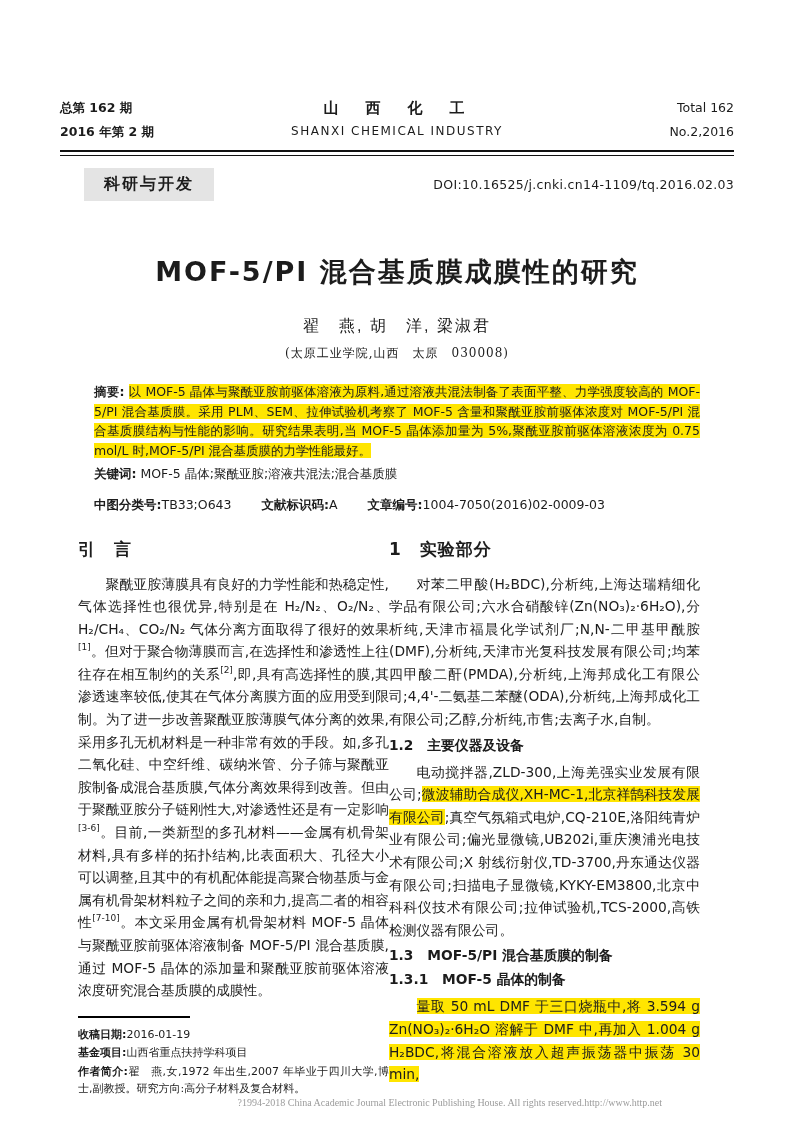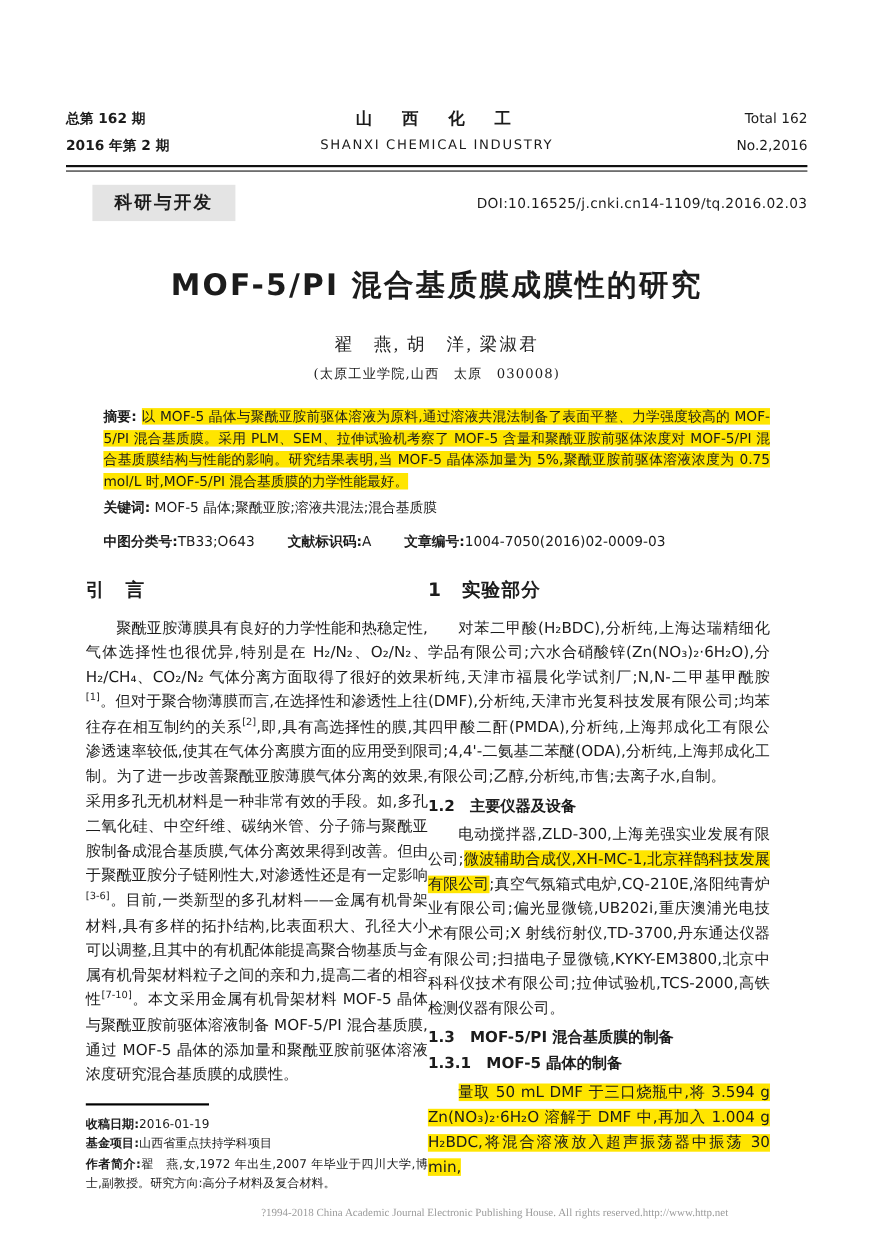--- a/index.html
+++ b/index.html
@@ -18,24 +18,24 @@
   .hdr-center .en { font-size:12px; letter-spacing:1.5px; line-height:22px; }
   .hdr-right { font-size:12.5px; line-height:24px; width:160px; text-align:right; }
   .double-rule { margin:6px 60px 0 60px; height:6px;
     border-top:2.5px solid #111; border-bottom:1.5px solid #111; }
   .badge-row { display:flex; justify-content:space-between; align-items:center;
     margin:12px 60px 0 84px; }
   .badge { background:var(--badge_bg); font-size:16px; font-weight:bold;
     letter-spacing:2px; padding:6px 20px; }
   .doi { font-size:12.5px; letter-spacing:.3px; }
   
-  .title { margin-top:40px; text-align:center; font-size:27px; font-weight:bold;
+  .title { margin-top:53px; text-align:center; font-size:27px; font-weight:bold;
     letter-spacing:2px; }
   .authors { margin-top:26px; text-align:center; font-size:16px; letter-spacing:2px;
-    font-family:Liberation Serif, serif; }
+    font-family:Liberation Sans, sans-serif; }
   .affiliation { margin-top:8px; text-align:center; font-size:12px;
     font-family:"DejaVu Serif", serif; letter-spacing:1px; }
   
   .abs-block { width:606px; margin:20px auto 0; font-size:12.5px; line-height:19.5px;
     text-align:justify; }
   .abs-label, .kw-label { font-weight:bold; }
   .hl { background:var(--highlight); }
   .kw-line { width:606px; margin:4px auto 0; font-size:12.5px; line-height:19.5px; }
   .meta-line { width:606px; margin:13px auto 0; font-size:12.5px; }
   .meta-line .lbl { font-weight:bold; }

